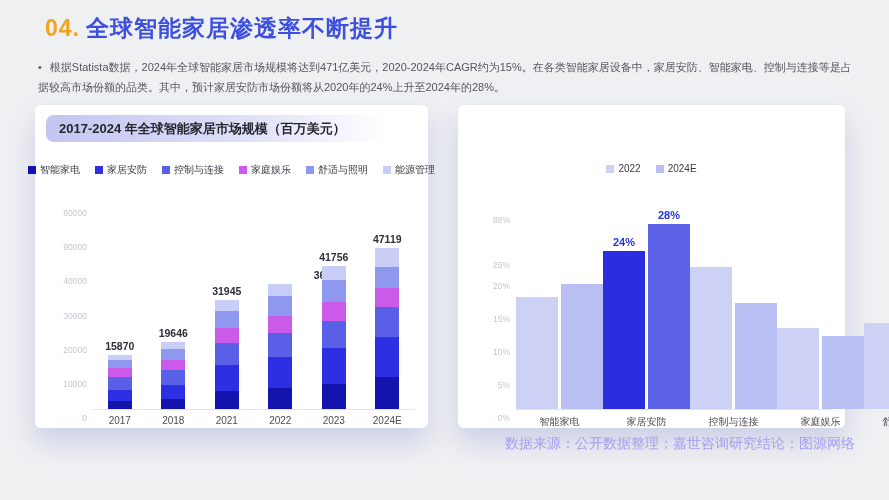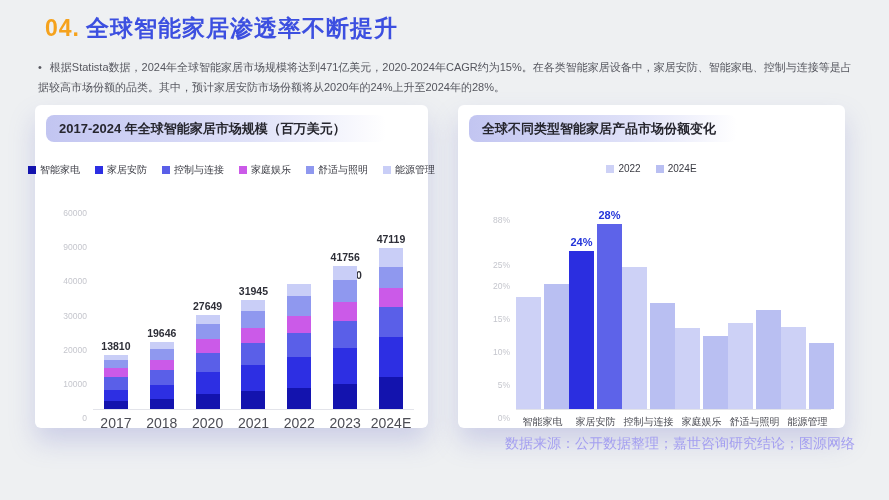--- a/index.html
+++ b/index.html
@@ -65,25 +65,25 @@
   }
   .col { position:relative; display:flex; flex-direction:column; align-items:center; }
   .stack { display:flex; flex-direction:column-reverse; width:24px; }
   .seg { width:100%; }
   .total-label {
     position:absolute; left:50%; transform:translateX(-50%);
     font-size:10.5px; font-weight:bold; color:#2e2f38; white-space:nowrap;
   }
   .x-label {
     position:absolute; left:50%; top:100%; transform:translateX(-50%);
-    margin-top:6px; font-size:14px; color:#4c4d55; white-space:nowrap;
+    margin-top:6px; font-size:10px; color:#4c4d55; white-space:nowrap;
   }
   
   .group { position:relative; display:flex; align-items:flex-end; gap:3px; }
-  .gbar { width:25px; position:relative; }
+  .gbar { width:42px; position:relative; }
   .gbar .pct-label {
     position:absolute; bottom:100%; left:50%; transform:translateX(-50%);
     margin-bottom:3px; font-size:11px; font-weight:bold; color:#2435da;
     white-space:nowrap;
   }
   .group .x-label { font-size:10px; }
   
   .footer-source {
     position:absolute; right:34px; top:435px;
     font-size:14px; color:#a49ff0;
@@ -141,49 +141,37 @@
     <div class="plot" id="plot-left" style="height: 205px; top: 14px;">
         <div class="col">
           <div class="stack">
             <div class="seg" style="height: 7.85833px; background: rgb(19, 19, 174);"></div>
             <div class="seg" style="height: 11.4458px; background: rgb(45, 47, 227);"></div>
             <div class="seg" style="height: 12.8125px; background: rgb(90, 95, 232);"></div>
             <div class="seg" style="height: 8.54167px; background: rgb(203, 90, 232);"></div>
             <div class="seg" style="height: 8.54167px; background: rgb(143, 152, 239);"></div>
             <div class="seg" style="height: 5.0225px; background: rgb(201, 206, 247);"></div>
           </div>
-          <div class="total-label" style="bottom: 57.2225px;">13810</div>
+          <div class="total-label" style="bottom: 57.2225px;">15870</div>
           <div class="x-label">2017</div>
         </div>
         <div class="col">
           <div class="stack">
             <div class="seg" style="height: 9.56667px; background: rgb(19, 19, 174);"></div>
             <div class="seg" style="height: 14.6917px; background: rgb(45, 47, 227);"></div>
             <div class="seg" style="height: 15.0333px; background: rgb(90, 95, 232);"></div>
             <div class="seg" style="height: 9.90833px; background: rgb(203, 90, 232);"></div>
             <div class="seg" style="height: 10.9333px; background: rgb(143, 152, 239);"></div>
             <div class="seg" style="height: 6.9905px; background: rgb(201, 206, 247);"></div>
           </div>
           <div class="total-label" style="bottom: 70.1238px;">19646</div>
           <div class="x-label">2018</div>
         </div>
         <div class="col">
           <div class="stack">
-            <div class="seg" style="height: 14.6917px; background: rgb(19, 19, 174);"></div>
-            <div class="seg" style="height: 22.55px; background: rgb(45, 47, 227);"></div>
-            <div class="seg" style="height: 19.1333px; background: rgb(90, 95, 232);"></div>
-            <div class="seg" style="height: 13.325px; background: rgb(203, 90, 232);"></div>
-            <div class="seg" style="height: 15.0333px; background: rgb(143, 152, 239);"></div>
-            <div class="seg" style="height: 9.73408px; background: rgb(201, 206, 247);"></div>
-          </div>
-          <div class="total-label" style="bottom: 97.4674px;">27649</div>
-          <div class="x-label">2020</div>
-        </div>
-        <div class="col">
-          <div class="stack">
             <div class="seg" style="height: 17.7667px; background: rgb(19, 19, 174);"></div>
             <div class="seg" style="height: 26.65px; background: rgb(45, 47, 227);"></div>
             <div class="seg" style="height: 21.525px; background: rgb(90, 95, 232);"></div>
             <div class="seg" style="height: 15.0333px; background: rgb(203, 90, 232);"></div>
             <div class="seg" style="height: 17.425px; background: rgb(143, 152, 239);"></div>
             <div class="seg" style="height: 10.7454px; background: rgb(201, 206, 247);"></div>
           </div>
           <div class="total-label" style="bottom: 112.145px;">31945</div>
           <div class="x-label">2021</div>
         </div>
@@ -221,21 +209,20 @@
             <div class="seg" style="height: 18.8566px; background: rgb(201, 206, 247);"></div>
           </div>
           <div class="total-label" style="bottom: 163.99px;">47119</div>
           <div class="x-label">2024E</div>
         </div>
       </div>
   </div>
 </section>
 
 <section class="card right">
-  <div class="card-banner">全球不同类型智能家居产品市场份额变化</div>
   <div class="legend" id="legend-right">
       <div class="li">
         <div class="sw" style="background: rgb(205, 209, 246);"></div>
         <div style="display: inline;">2022</div>
       </div>
       <div class="li">
         <div class="sw" style="background: rgb(185, 191, 242);"></div>
         <div style="display: inline;">2024E</div>
       </div>
     </div>

